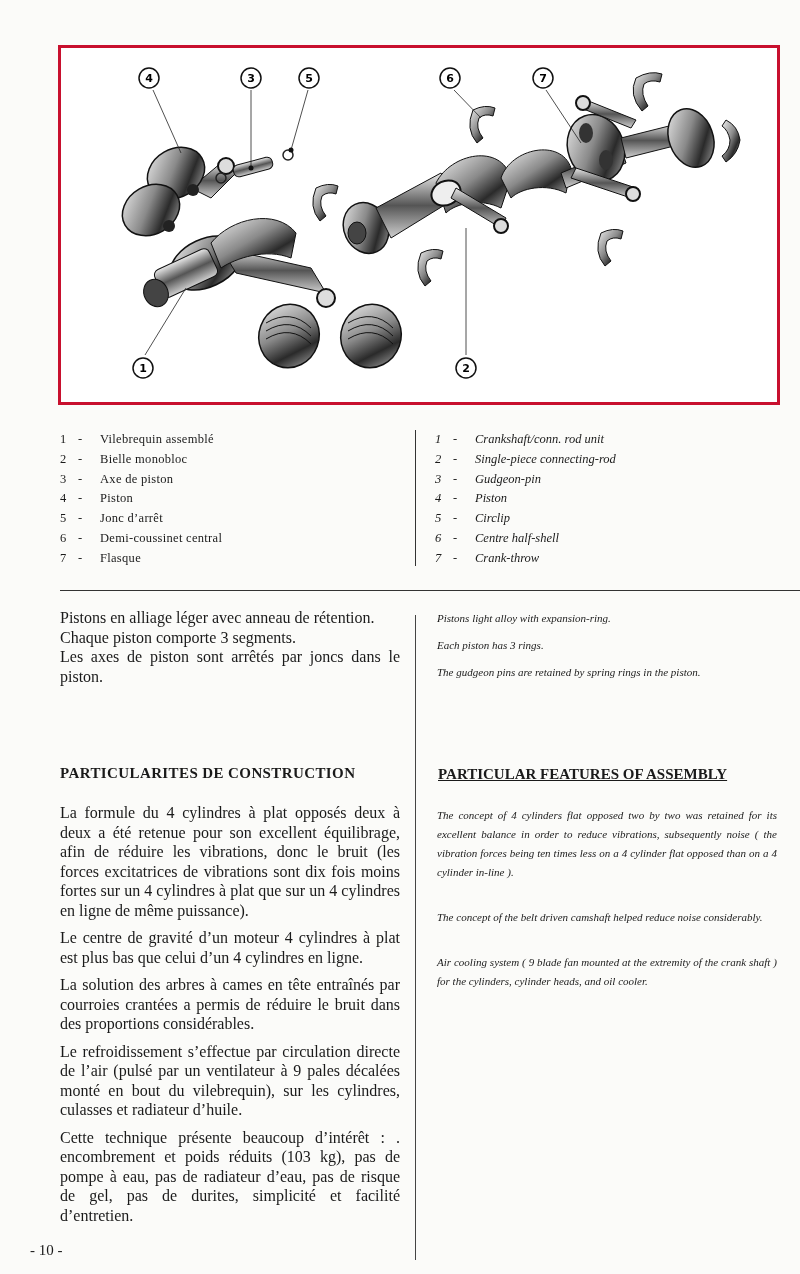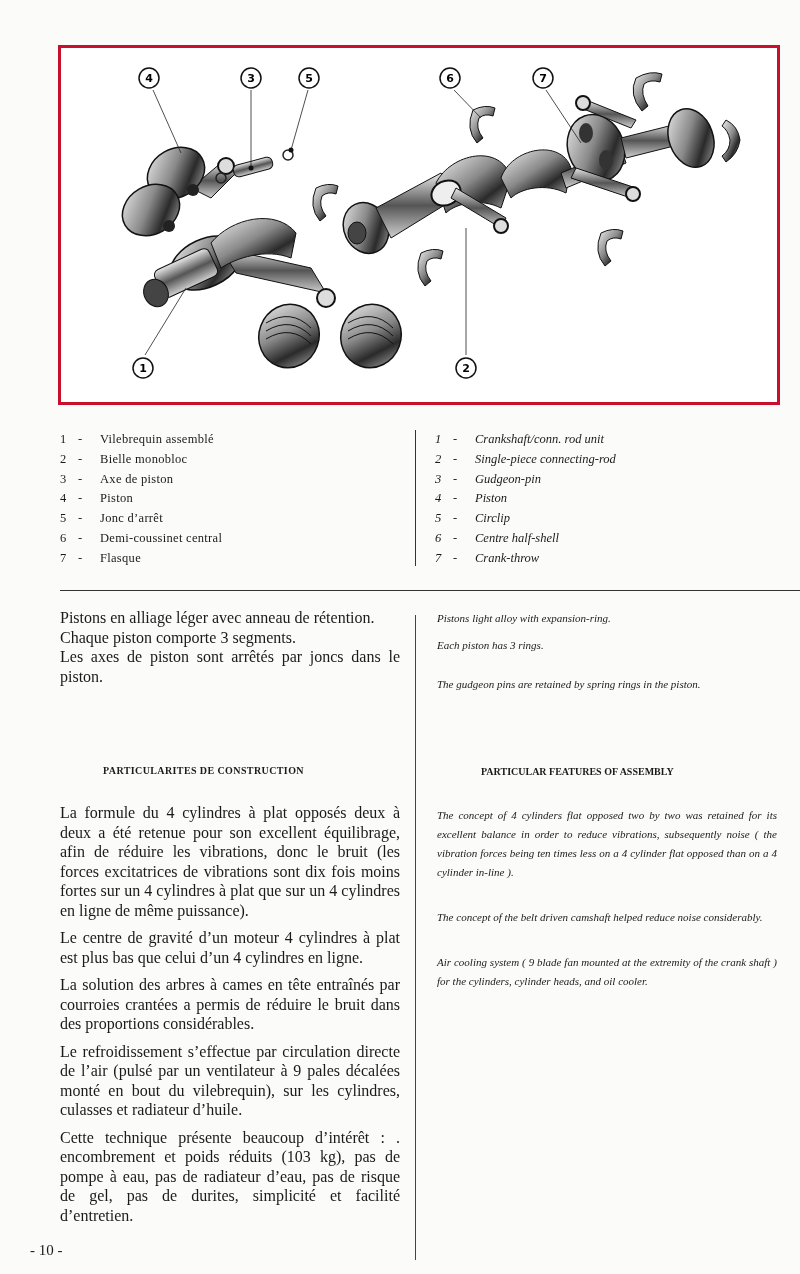--- a/index.html
+++ b/index.html
@@ -25,21 +25,21 @@
     .legend-divider { position: absolute; left: 415px; top: 430px; width: 1px; height: 136px; background: #333; }
 
     .hrule { position: absolute; left: 60px; top: 590px; width: 740px; height: 1px; background: #333; }
     .col-divider { position: absolute; left: 415px; top: 615px; width: 1px; height: 645px; background: #444; }
 
     .col { position: absolute; width: 340px; }
     .col.left { left: 60px; font-size: 16px; line-height: 19.5px; }
     .col.right { left: 437px; font-size: 11px; line-height: 19px; font-style: italic; width: 340px; }
     .col p { margin: 0; text-align: justify; }
 
-    .heading { position: absolute; font-size: 10px; font-weight: bold; letter-spacing: 0.4px; font-style: normal; margin-left: 43px; }
+    .heading { position: absolute; font-size: 15px; font-weight: bold; letter-spacing: 0.4px; font-style: normal; }
 
     .page-num { position: absolute; left: 30px; top: 1242px; font-size: 15px; }
   </style>
 </head>
 <body>
 
 <div class="frame">
   <svg width="716" height="354" viewBox="0 0 716 354">
     <defs>
       <linearGradient id="metal" x1="0" y1="0" x2="1" y2="1">
@@ -241,26 +241,26 @@
 <div class="col-divider"></div>
 
 <div class="col left" style="top: 608px;">
   <p style="text-align: justify;">Pistons en alliage léger avec anneau de rétention.</p>
   <p>Chaque piston comporte 3 segments.</p>
   <p>Les axes de piston sont arrêtés par joncs dans le piston.</p>
 </div>
 
 <div class="col right" style="top: 608px; line-height: 20px;">
   <p style="margin-bottom: 7px;">Pistons light alloy with expansion-ring.</p>
-  <p style="margin-bottom: 19px;">Each piston has 3 rings.</p>
+  <p style="margin-bottom: 7px;">Each piston has 3 rings.</p>
   <p>The gudgeon pins are retained by spring rings in the piston.</p>
 </div>
 
 <div class="heading" style="left: 60px; top: 765px;">PARTICULARITES DE CONSTRUCTION</div>
-<div class="heading" style="left: 438px; top: 766px; letter-spacing: 0;">PARTICULAR FEATURES OF ASSEMBLY</div>
+<div class="heading" style="left: 438px; top: 766px; letter-spacing: 0; text-decoration: underline;">PARTICULAR FEATURES OF ASSEMBLY</div>
 
 <div class="col left" style="top: 803px;">
   <p style="margin-bottom: 8px;">La formule du 4 cylindres à plat opposés deux à deux a été retenue pour son excellent équilibrage, afin de réduire les vibrations, donc le bruit (les forces excitatrices de vibrations sont dix fois moins fortes sur un 4 cylindres à plat que sur un 4 cylindres en ligne de même puissance).</p>
   <p style="margin-bottom: 8px;">Le centre de gravité d’un moteur 4 cylindres à plat est plus bas que celui d’un 4 cylindres en ligne.</p>
   <p style="margin-bottom: 8px;">La solution des arbres à cames en tête entraînés par courroies crantées a permis de réduire le bruit dans des proportions considérables.</p>
   <p style="margin-bottom: 8px;">Le refroidissement s’effectue par circulation directe de l’air (pulsé par un ventilateur à 9 pales décalées monté en bout du vilebrequin), sur les cylindres, culasses et radiateur d’huile.</p>
   <p>Cette technique présente beaucoup d’intérêt : . encombrement et poids réduits (103 kg), pas de pompe à eau, pas de radiateur d’eau, pas de risque de gel, pas de durites, simplicité et facilité d’entretien.</p>
 </div>
 
 <div class="col right" style="top: 806px;">

